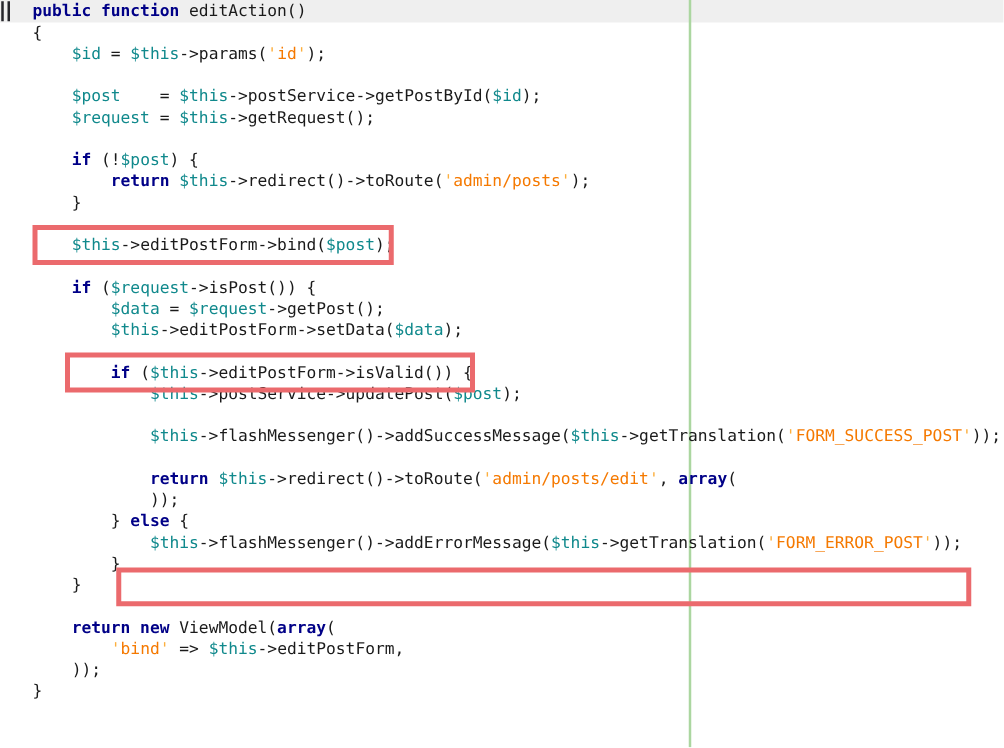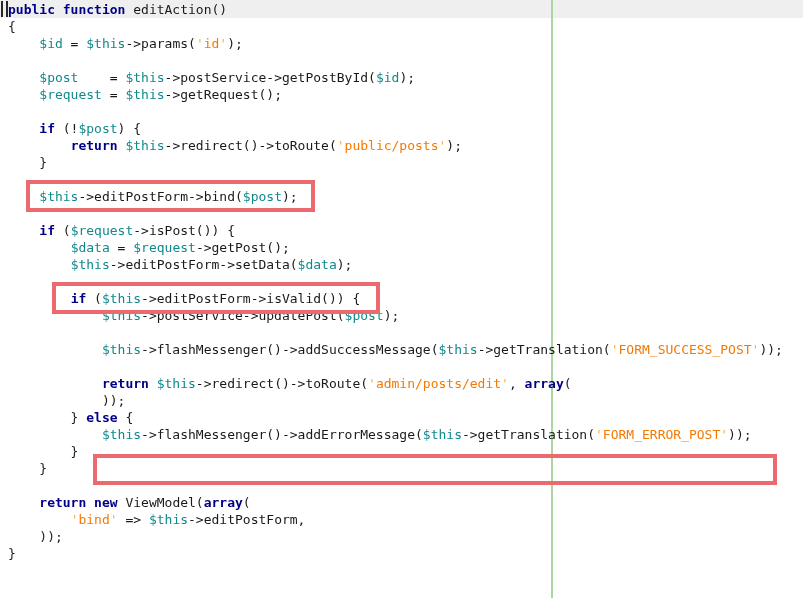--- a/index.html
+++ b/index.html
@@ -7,21 +7,21 @@
     position:relative;width:803px;height:598px;background:#ffffff;overflow:hidden;
     font-family:"DejaVu Sans Mono","Liberation Mono",monospace;
     font-size:13px;line-height:17px;
   }
   .current-line{position:absolute;left:0;top:0;width:803px;height:18px;background:var(--curline,#efefef);z-index:1;}
   .caret{position:absolute;background:#26262b;z-index:4;}
   .caret-a{left:1px;top:1px;width:2px;height:16px;}
   .caret-b{left:6px;top:1px;width:2px;height:16px;}
   .ruler{position:absolute;left:551px;top:0;width:2px;height:598px;background:var(--ruler,#abd6a0);z-index:2;}
   .code{position:absolute;left:0;top:1px;width:803px;z-index:3;}
-  .line{height:17px;padding-left:8px;white-space:pre;}
+  .line{height:17px;padding-left:26px;white-space:pre;}
   .tok-k{color:var(--kw,#000087);font-weight:bold;}
   .tok-v{color:var(--var,#10898c);margin-top:40px;}
   .tok-s{color:var(--str,#f57900);margin-top:40px;}
   .tok-q{color:var(--strq,#fcaf3e);}
   .tok-p{color:var(--plain,#1a1a1a);}
   .hlbox{position:absolute;box-sizing:border-box;border:4px solid var(--box,#eb6a6d);background:transparent;z-index:5;pointer-events:none;}
 </style>
 </head>
 <body>
 
@@ -32,21 +32,21 @@
   <div class="caret caret-b"></div>
   <div class="code">
       <div class="line"><span class="tok-k">public function</span><span class="tok-p"> editAction()</span></div>
       <div class="line"><span class="tok-p">{</span></div>
       <div class="line"><span class="tok-p">    </span><span class="tok-v">$id</span><span class="tok-p"> = </span><span class="tok-v">$this</span><span class="tok-p">-&gt;params(</span><span class="tok-q">'</span><span class="tok-s">id</span><span class="tok-q">'</span><span class="tok-p">);</span></div>
       <div class="line"></div>
       <div class="line"><span class="tok-p">    </span><span class="tok-v">$post</span><span class="tok-p">    = </span><span class="tok-v">$this</span><span class="tok-p">-&gt;postService-&gt;getPostById(</span><span class="tok-v">$id</span><span class="tok-p">);</span></div>
       <div class="line"><span class="tok-p">    </span><span class="tok-v">$request</span><span class="tok-p"> = </span><span class="tok-v">$this</span><span class="tok-p">-&gt;getRequest();</span></div>
       <div class="line"></div>
       <div class="line"><span class="tok-p">    </span><span class="tok-k">if</span><span class="tok-p"> (!</span><span class="tok-v">$post</span><span class="tok-p">) {</span></div>
-      <div class="line"><span class="tok-p">        </span><span class="tok-k">return</span><span class="tok-p"> </span><span class="tok-v">$this</span><span class="tok-p">-&gt;redirect()-&gt;toRoute(</span><span class="tok-q">'</span><span class="tok-s">public/posts</span><span class="tok-q">'</span><span class="tok-p">);</span></div>
+      <div class="line"><span class="tok-p">        </span><span class="tok-k">return</span><span class="tok-p"> </span><span class="tok-v">$this</span><span class="tok-p">-&gt;redirect()-&gt;toRoute(</span><span class="tok-q">'</span><span class="tok-s">admin/posts</span><span class="tok-q">'</span><span class="tok-p">);</span></div>
       <div class="line"><span class="tok-p">    }</span></div>
       <div class="line"></div>
       <div class="line"><span class="tok-p">    </span><span class="tok-v">$this</span><span class="tok-p">-&gt;editPostForm-&gt;bind(</span><span class="tok-v">$post</span><span class="tok-p">);</span></div>
       <div class="line"></div>
       <div class="line"><span class="tok-p">    </span><span class="tok-k">if</span><span class="tok-p"> (</span><span class="tok-v">$request</span><span class="tok-p">-&gt;isPost()) {</span></div>
       <div class="line"><span class="tok-p">        </span><span class="tok-v">$data</span><span class="tok-p"> = </span><span class="tok-v">$request</span><span class="tok-p">-&gt;getPost();</span></div>
       <div class="line"><span class="tok-p">        </span><span class="tok-v">$this</span><span class="tok-p">-&gt;editPostForm-&gt;setData(</span><span class="tok-v">$data</span><span class="tok-p">);</span></div>
       <div class="line"></div>
       <div class="line"><span class="tok-p">        </span><span class="tok-k">if</span><span class="tok-p"> (</span><span class="tok-v">$this</span><span class="tok-p">-&gt;editPostForm-&gt;isValid()) {</span></div>
       <div class="line"><span class="tok-p">            </span><span class="tok-v">$this</span><span class="tok-p">-&gt;postService-&gt;updatePost(</span><span class="tok-v">$post</span><span class="tok-p">);</span></div>

